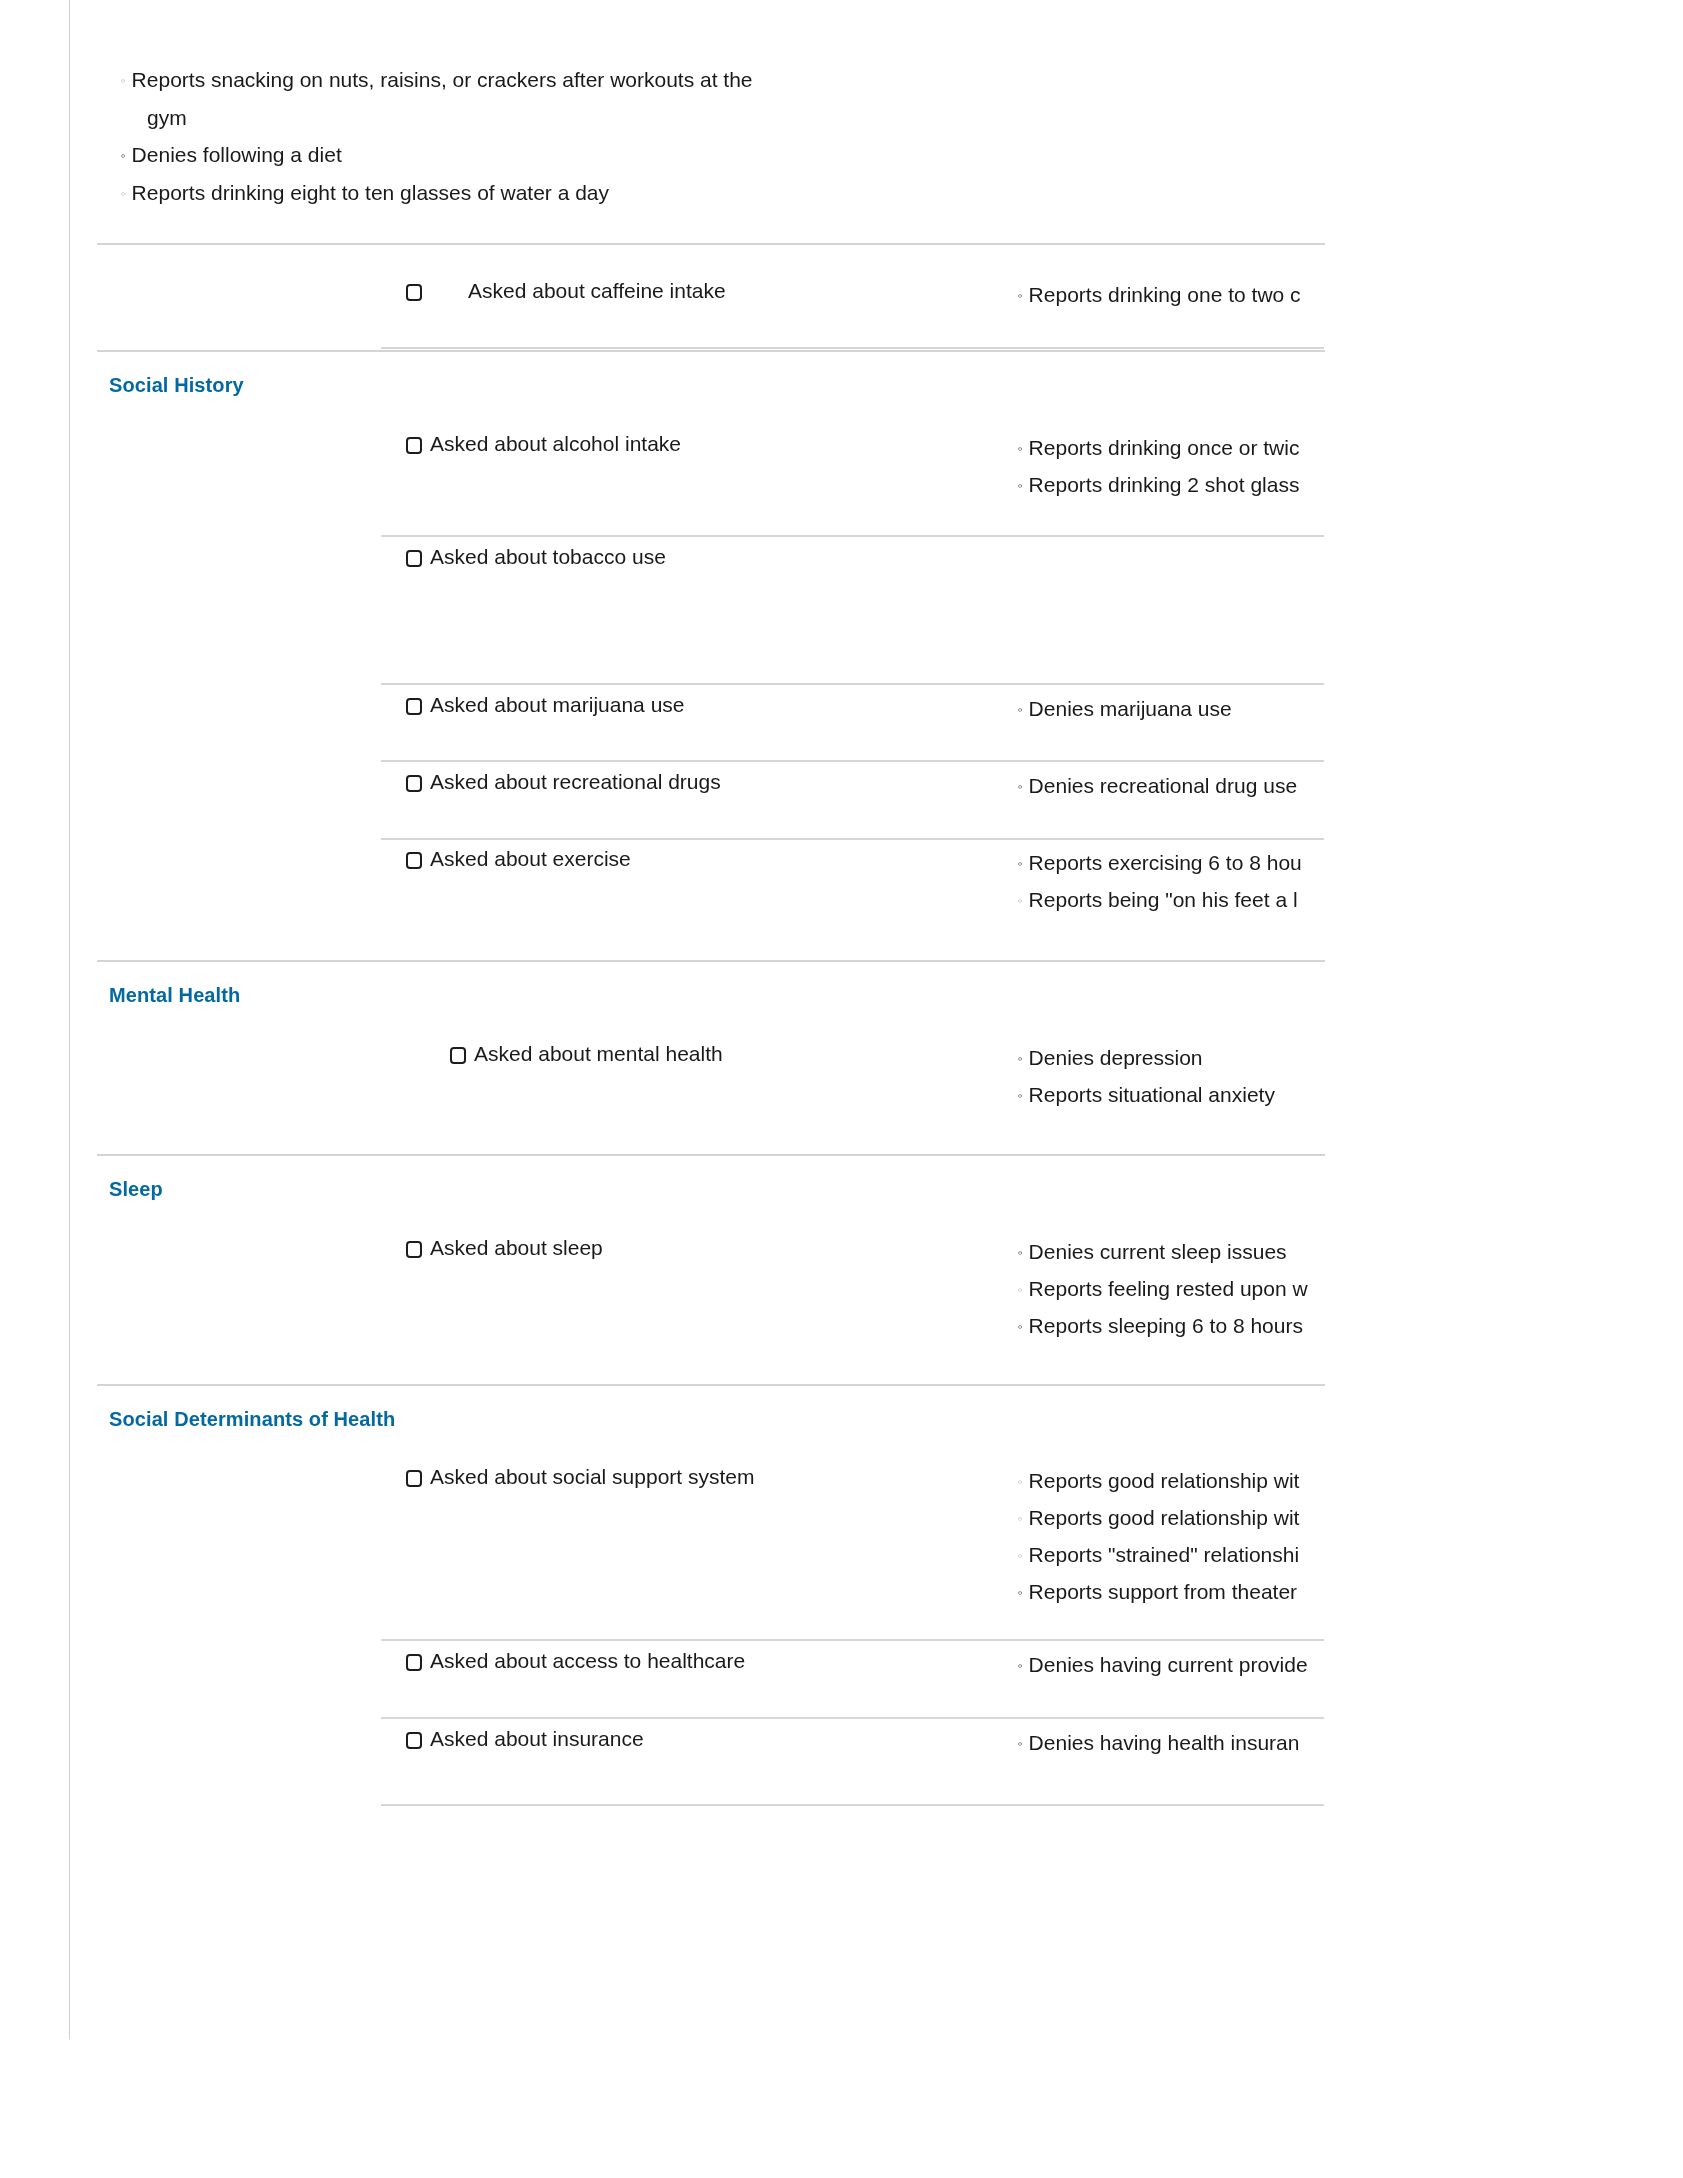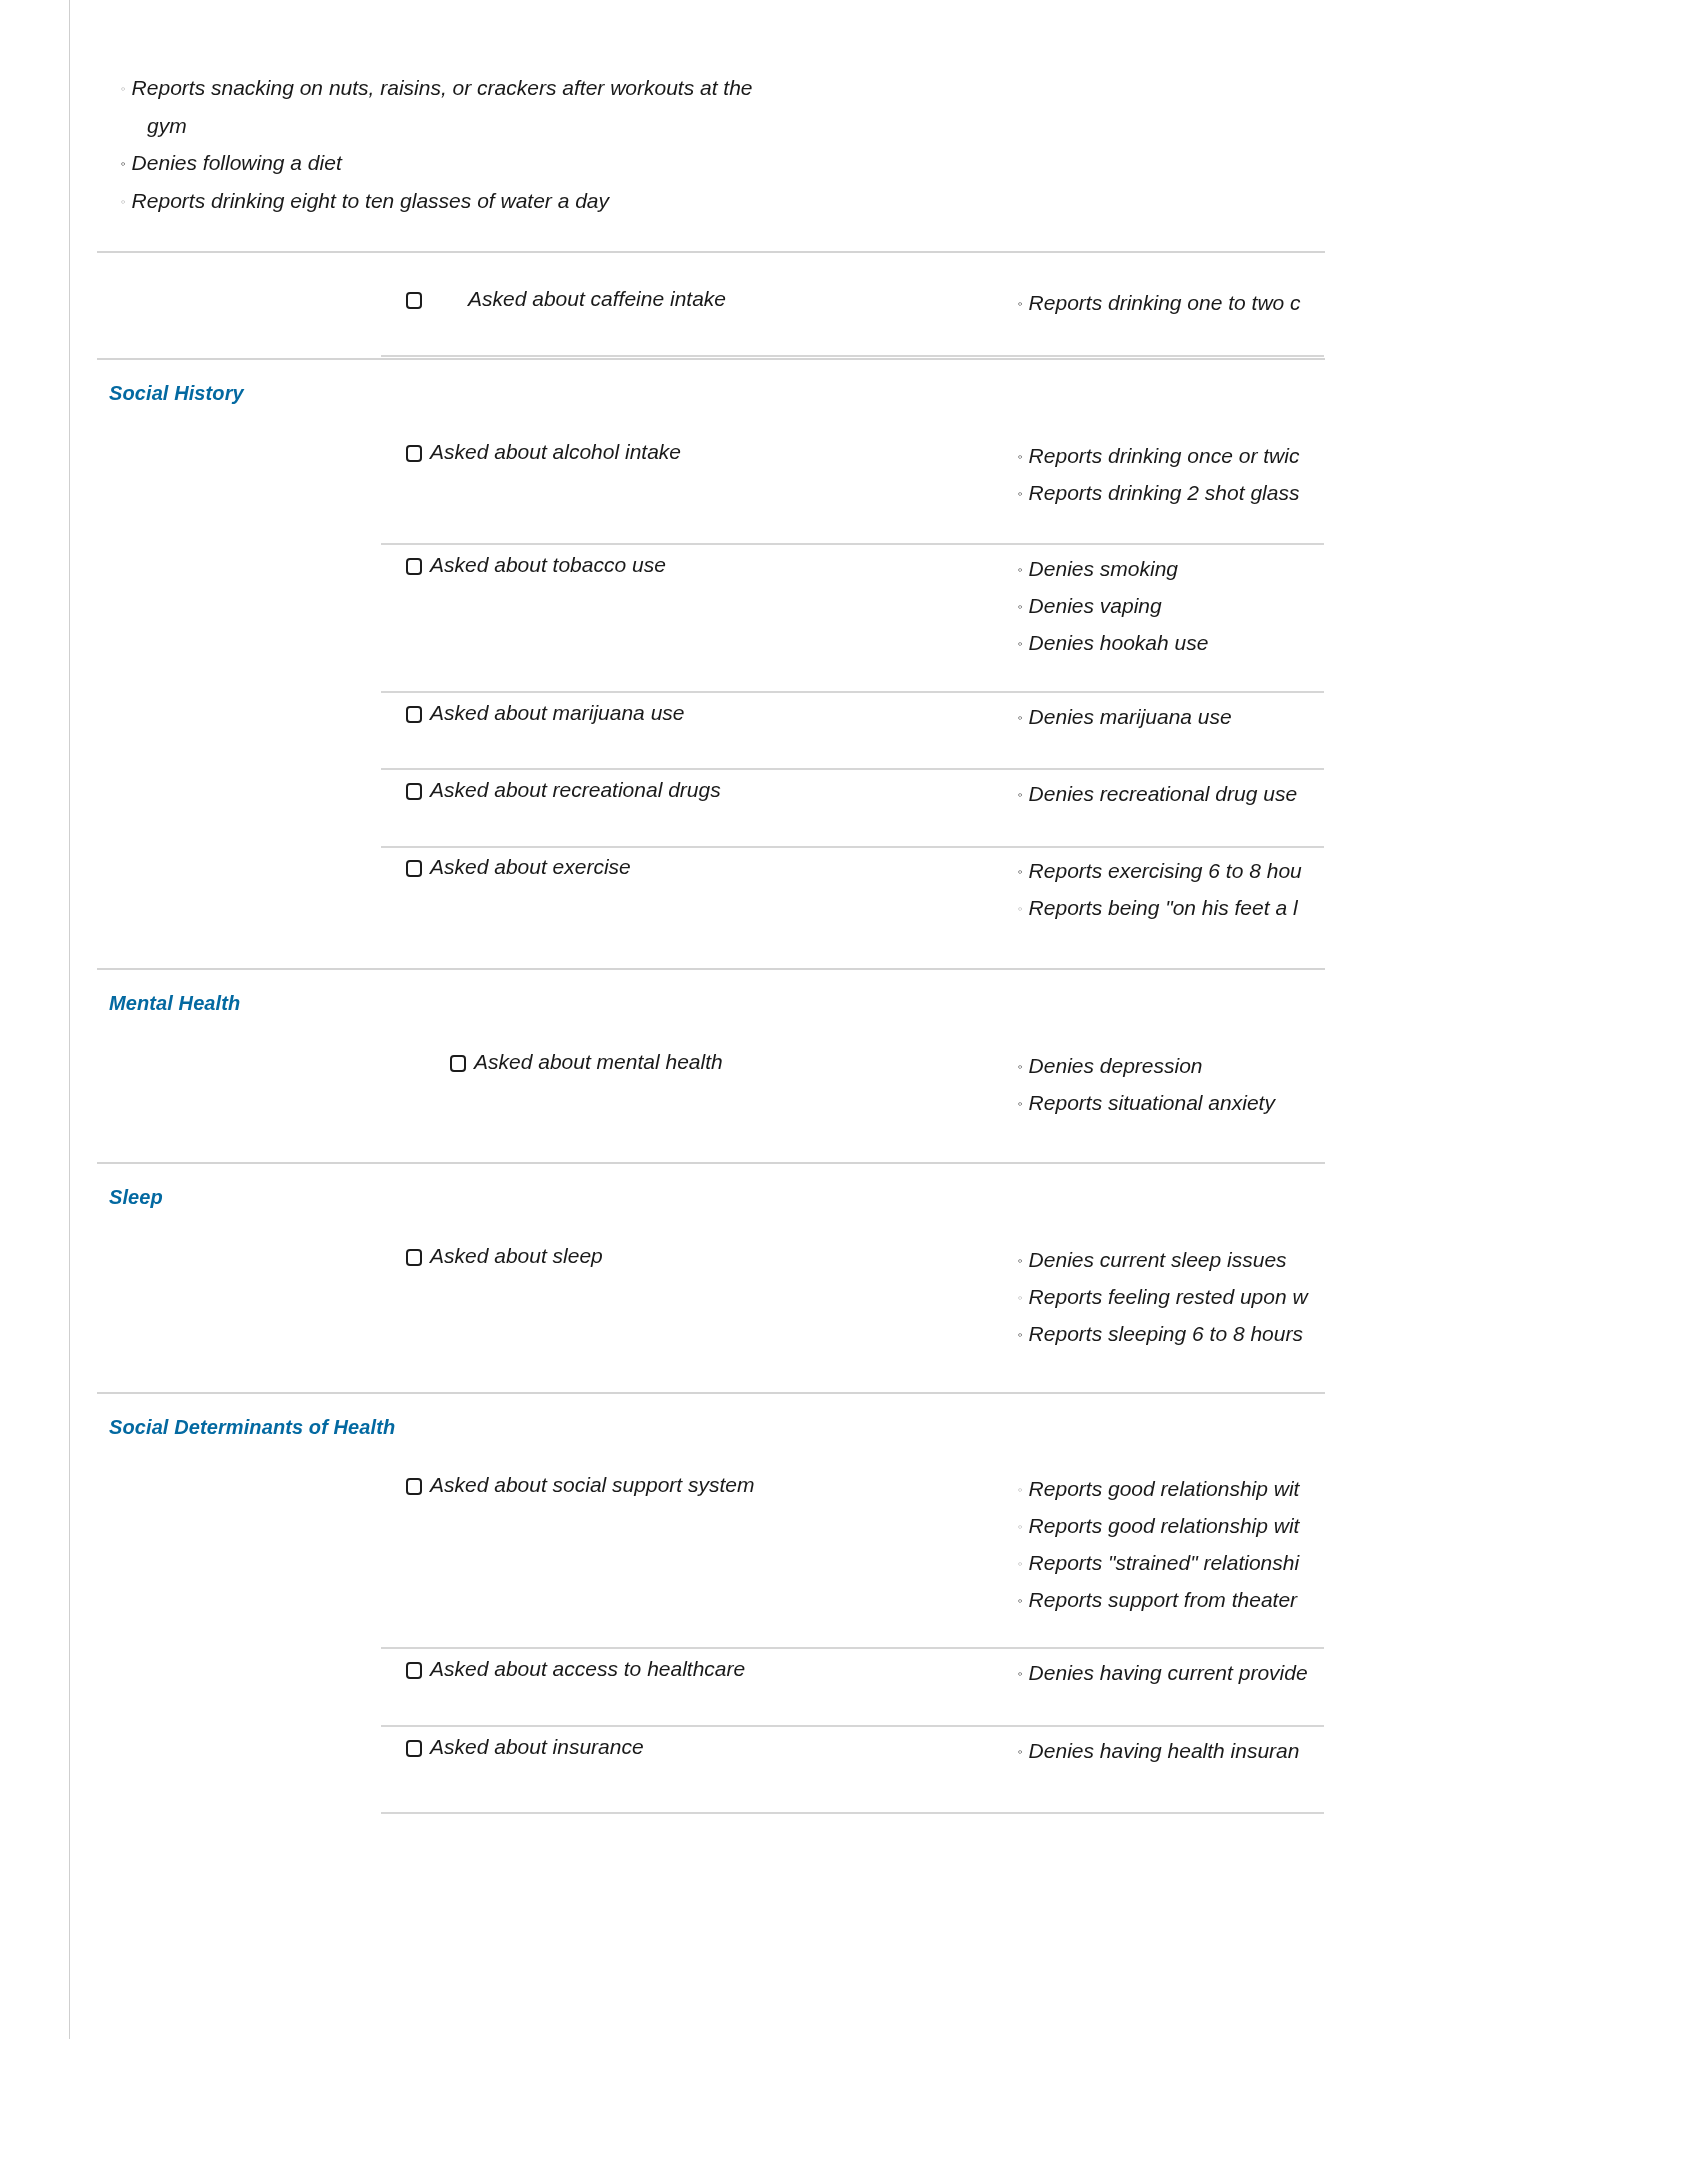--- a/index.html
+++ b/index.html
@@ -23,23 +23,22 @@
     position: absolute;
     left: 69px;
     top: 0;
     width: 1px;
     height: 2039px;
     background: #cfcfcf;
   }
   .content {
     position: absolute;
     left: 0;
-    top: 8px;
+    top: 0;
     width: 1386px;
-    font-style: italic;
   }
 
   
   .intro {
     padding: 61px 0 0 0;
     margin: 0;
   }
   .intro .b-line {
     font-size: 21px;
     line-height: 37px;
@@ -165,25 +164,20 @@
       </div>
       <div class="a-list" style="top: 430px;">
         <div class="a-line"><span class="bmark dark">◦</span><span>Reports drinking once or twic</span></div>
         <div class="a-line"><span class="bmark dark">◦</span><span>Reports drinking 2 shot glass</span></div>
       </div>
       <div class="sep-row" style="top: 535px;"></div>
       <div class="q-label" style="top: 545px;">
         <span class="cbox"></span>
         <span>Asked about tobacco use</span>
       </div>
-      <div class="a-list" style="top: 543px;">
-        <div class="a-line"><span class="bmark dark">◦</span><span>Denies smoking</span></div>
-        <div class="a-line"><span class="bmark dark">◦</span><span>Denies vaping</span></div>
-        <div class="a-line"><span class="bmark dark">◦</span><span>Denies hookah use</span></div>
-      </div>
       <div class="sep-row" style="top: 683px;"></div>
       <div class="q-label" style="top: 693px;">
         <span class="cbox"></span>
         <span>Asked about marijuana use</span>
       </div>
       <div class="a-list" style="top: 691px;">
         <div class="a-line"><span class="bmark dark">◦</span><span>Denies marijuana use</span></div>
       </div>
       <div class="sep-row" style="top: 760px;"></div>
       <div class="q-label" style="top: 770px;">

